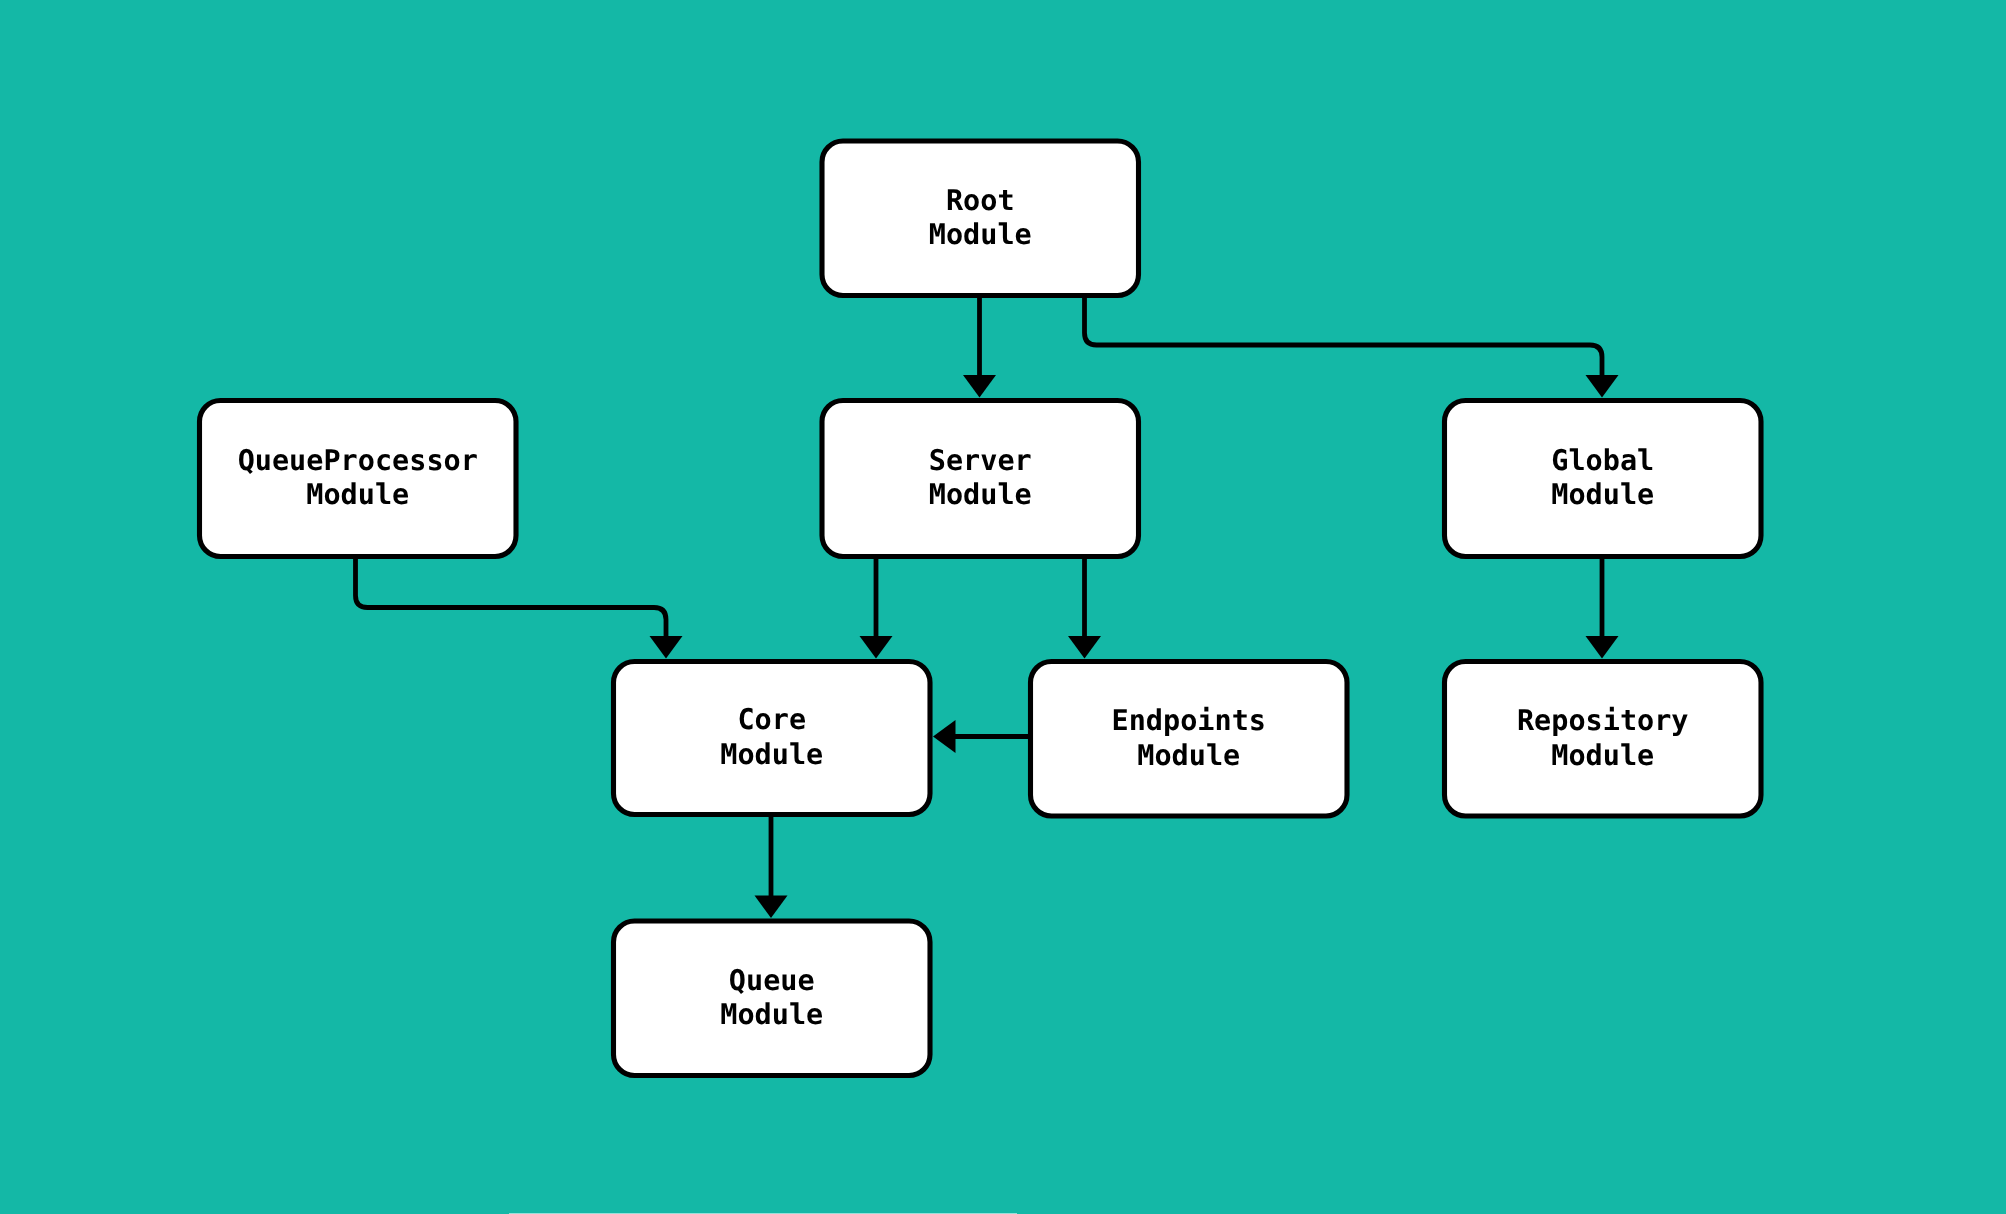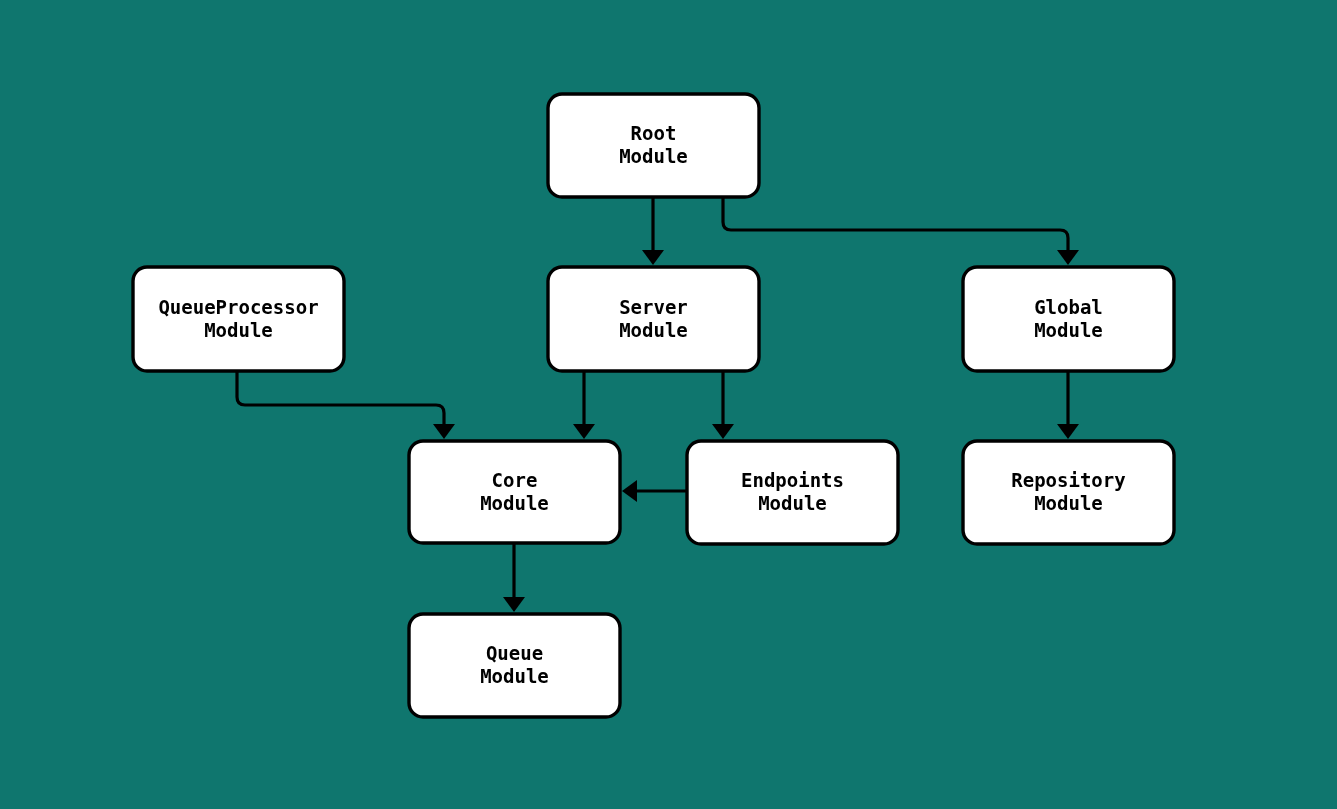--- a/index.html
+++ b/index.html
@@ -4,21 +4,21 @@
 <style>
   html, body {
     margin: 0;
     padding: 0;
     background: #ffffff;
   }
   #diagram-canvas {
     position: relative;
     width: 1337px;
     height: 809px;
-    background: #0f766e;
+    background: #14b8a6;
     overflow: hidden;
     font-family: "DejaVu Sans Mono", "Liberation Mono", monospace;
   }
   svg.diagram-svg {
     position: absolute;
     left: 0;
     top: 0;
     width: 1337px;
     height: 809px;
   }

